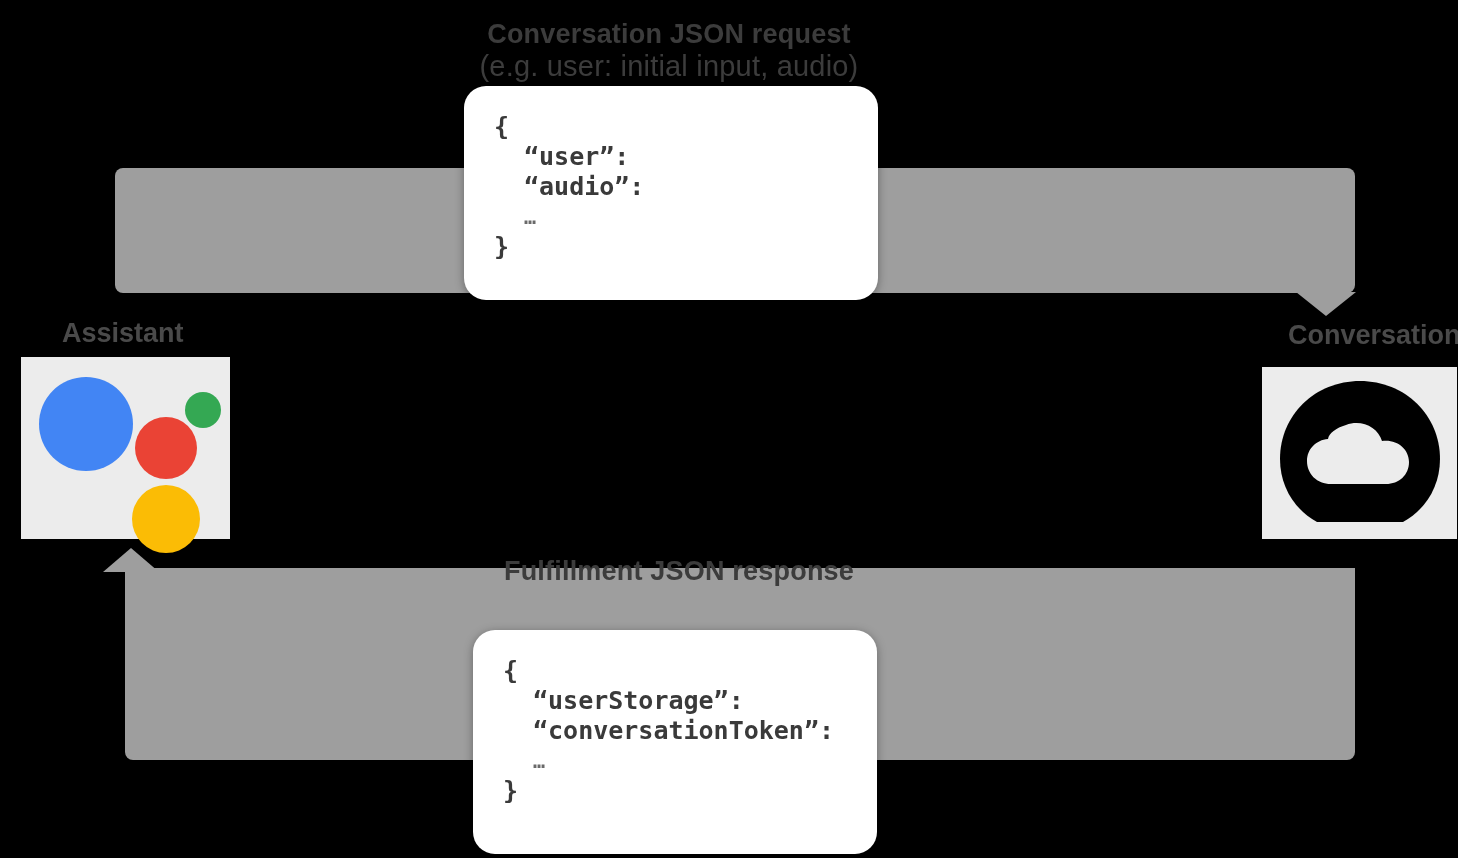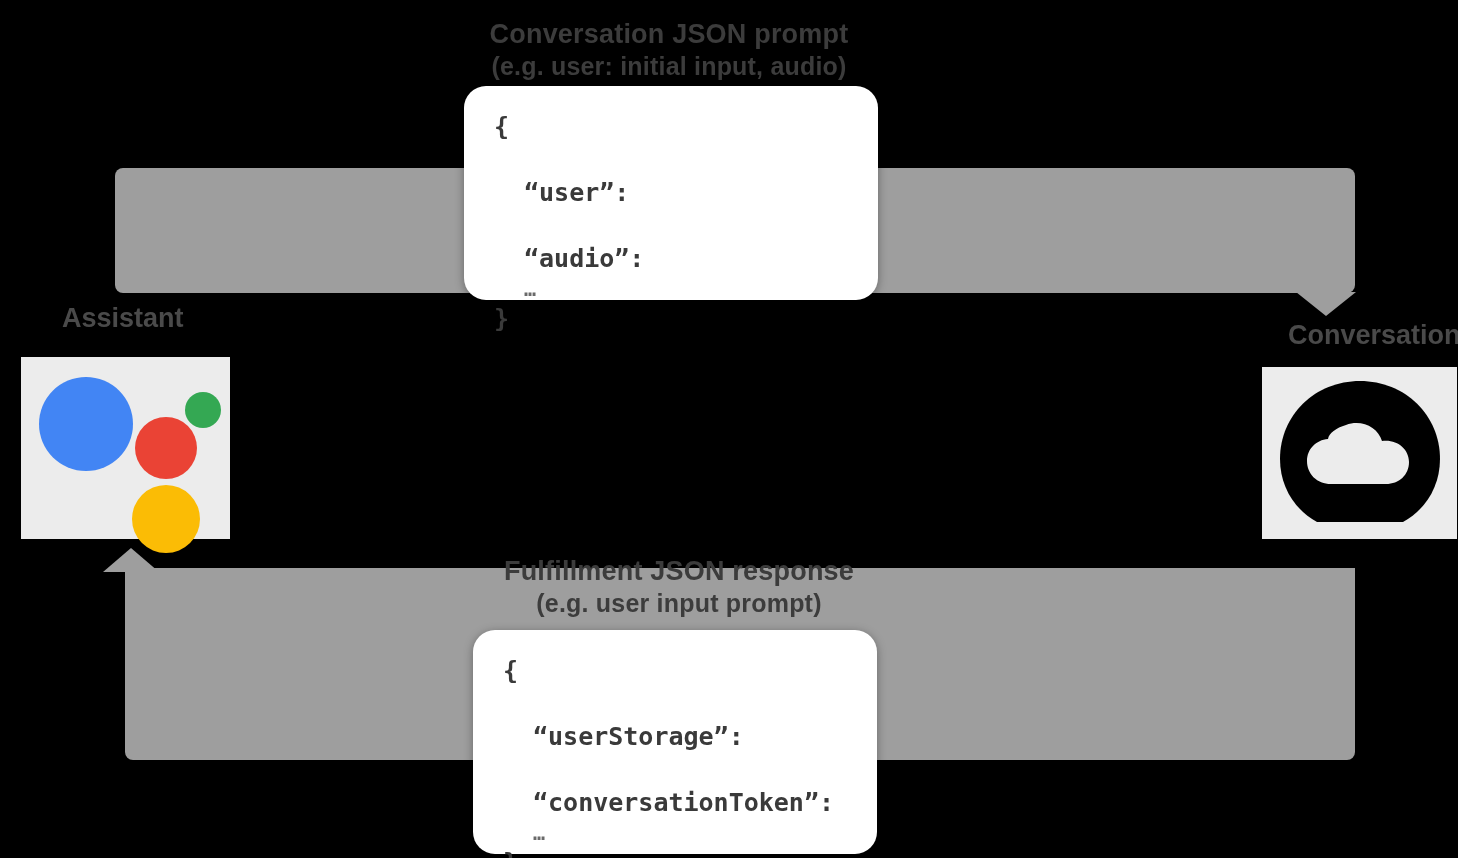--- a/index.html
+++ b/index.html
@@ -49,21 +49,21 @@
   
   .band-label{
     position:absolute;
     text-align:center;
     color:#3c3c3c;
     font-weight:700;
     letter-spacing:0.2px;
     white-space:nowrap;
   }
   .band-label .line1{font-size:27px;line-height:32px;}
-  .band-label .line2{font-size:25px;line-height:32px;font-weight:700;}
+  .band-label .line2{font-size:29px;line-height:32px;font-weight:400;}
 
   #label-request{ left:329px; top:18px; width:680px; }
   #label-response{ left:329px; top:555px; width:700px; }
 
   
   .code-card{
     position:absolute;
     background:#fff;
     border-radius:22px;
     box-shadow:0 2px 10px rgba(0,0,0,.35);
@@ -74,21 +74,21 @@
   }
   #code-request{ left:464px; top:86px; width:414px; height:214px; }
   #code-response{ left:473px; top:630px; width:404px; height:224px; }
 
   .code-line{
     font-size:25px;
     line-height:30px;
     white-space:pre;
     font-weight:700;
   }
-  .code-line.indent{ padding-left:30px;margin-top:36px; }
+  .code-line.indent{ padding-left:30px; }
   .code-line.ellipsis{ padding-left:30px; font-size:20px; color:#6a6a6a; letter-spacing:2px;}
 
   
   .endpoint{
     position:absolute;
     background:#ececec;
   }
   #assistant-tile{ left:21px; top:357px; width:209px; height:182px; }
   #fulfillment-tile{ left:1262px; top:367px; width:195px; height:172px; }
 
@@ -104,54 +104,53 @@
     display:flex;align-items:center;justify-content:center;}
 
   
   .endpoint-caption{
     position:absolute;
     color:#4a4a4a;
     font-size:27px;
     font-weight:700;
     white-space:nowrap;
   }
-  #caption-assistant{ left:62px; top:303px; }
+  #caption-assistant{ left:62px; top:318px; }
   #caption-fulfillment{ left:1288px; top:320px; }
 </style>
 </head>
 <body>
 
 <div id="stage">
 
   <div class="arrow-band arrow-top">
     <div class="bar"></div>
     <div class="tip"></div>
   </div>
 
   <div class="band-label" id="label-request">
-    <div class="line1">Conversation JSON prompt</div>
+    <div class="line1">Conversation JSON request</div>
     <div class="line2">(e.g. user: initial input, audio)</div>
   </div>
 
   <div class="code-card" id="code-request">
     <div class="code-line">{</div>
     <div class="code-line indent">“user”:</div>
     <div class="code-line indent">“audio”:</div>
     <div class="code-line ellipsis">…</div>
     <div class="code-line">}</div>
   </div>
 
   <div class="arrow-band arrow-bottom">
     <div class="bar"></div>
     <div class="tip"></div>
   </div>
 
   <div class="band-label" id="label-response">
     <div class="line1">Fulfillment JSON response</div>
-    <div class="line2">(e.g. user input prompt)</div>
   </div>
 
   <div class="code-card" id="code-response">
     <div class="code-line">{</div>
     <div class="code-line indent">“userStorage”:</div>
     <div class="code-line indent">“conversationToken”:</div>
     <div class="code-line ellipsis">…</div>
     <div class="code-line">}</div>
   </div>
 

